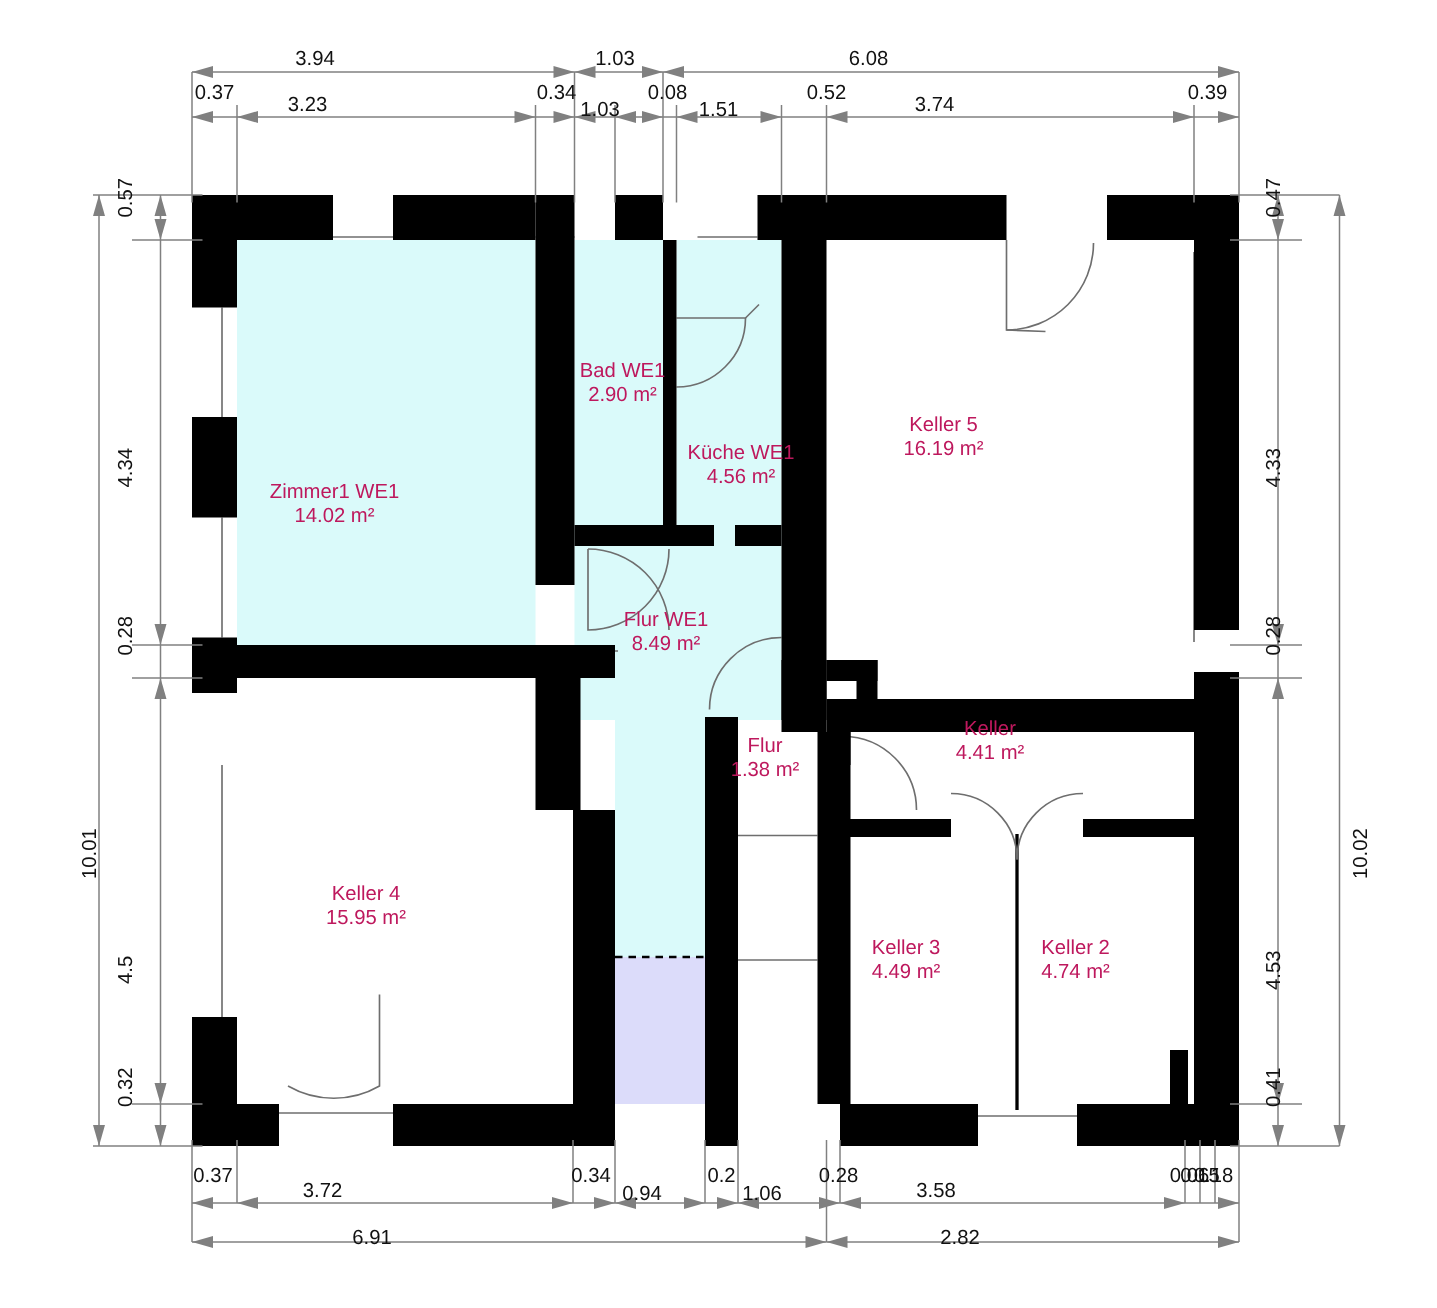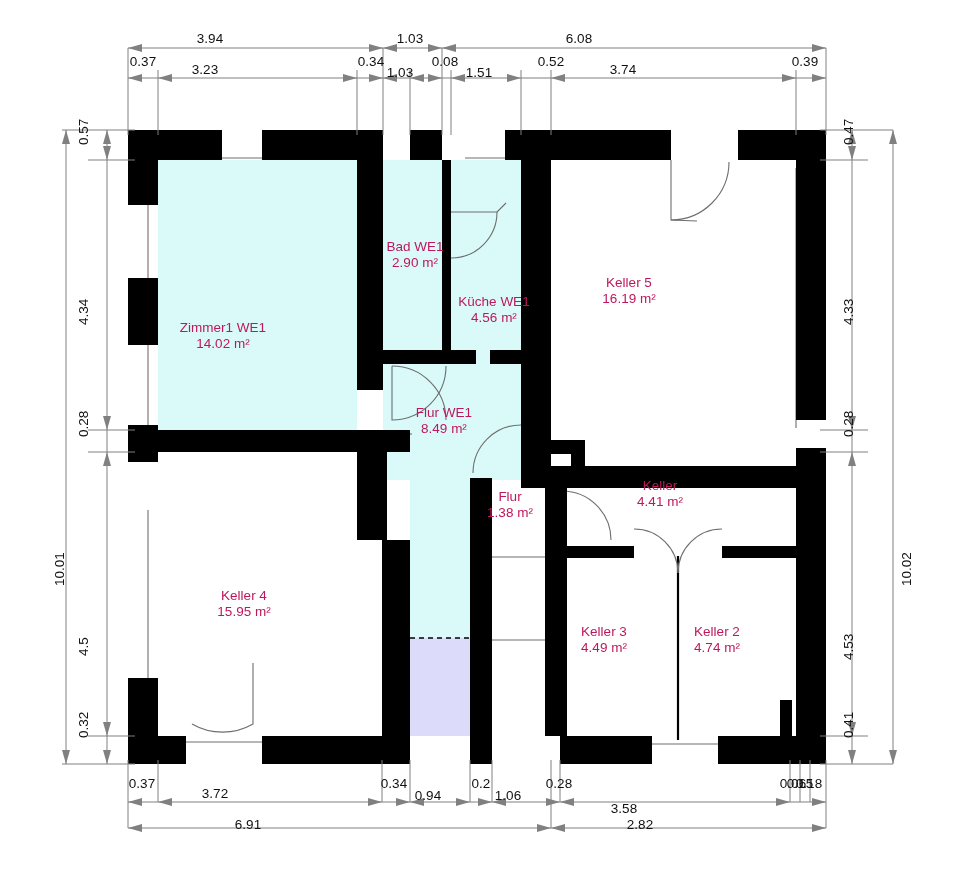--- a/index.html
+++ b/index.html
@@ -352,21 +352,21 @@
       <div class="dim-text" style="left: 551px; top: 55px; transform: translateX(-50%);">0.52</div>
       <div class="dim-text" style="left: 623px; top: 63px; transform: translateX(-50%);">3.74</div>
       <div class="dim-text" style="left: 805px; top: 55px; transform: translateX(-50%);">0.39</div>
       <div class="dim-text" style="left: 142px; top: 777px; transform: translateX(-50%);">0.37</div>
       <div class="dim-text" style="left: 215px; top: 787px; transform: translateX(-50%);">3.72</div>
       <div class="dim-text" style="left: 394px; top: 777px; transform: translateX(-50%);">0.34</div>
       <div class="dim-text" style="left: 428px; top: 789px; transform: translateX(-50%);">0.94</div>
       <div class="dim-text" style="left: 481px; top: 777px; transform: translateX(-50%);">0.2</div>
       <div class="dim-text" style="left: 508px; top: 789px; transform: translateX(-50%);">1.06</div>
       <div class="dim-text" style="left: 559px; top: 777px; transform: translateX(-50%);">0.28</div>
-      <div class="dim-text" style="left: 624px; top: 787px; transform: translateX(-50%); margin-top: 15px;">3.58</div>
+      <div class="dim-text" style="left: 624px; top: 787px; transform: translateX(-50%);">3.58</div>
       <div class="dim-text" style="left: 793px; top: 777px; transform: translateX(-50%);">0.06</div>
       <div class="dim-text" style="left: 800px; top: 777px; transform: translateX(-50%);">0.15</div>
       <div class="dim-text" style="left: 809px; top: 777px; transform: translateX(-50%);">0.18</div>
       <div class="dim-text" style="left: 248px; top: 818px; transform: translateX(-50%);">6.91</div>
       <div class="dim-text" style="left: 640px; top: 818px; transform: translateX(-50%);">2.82</div>
       <div class="dim-text vert" style="left: 77px; top: 145px;">0.57</div>
       <div class="dim-text vert" style="left: 77px; top: 325px;">4.34</div>
       <div class="dim-text vert" style="left: 77px; top: 437px;">0.28</div>
       <div class="dim-text vert" style="left: 77px; top: 656px;">4.5</div>
       <div class="dim-text vert" style="left: 77px; top: 738px;">0.32</div>

